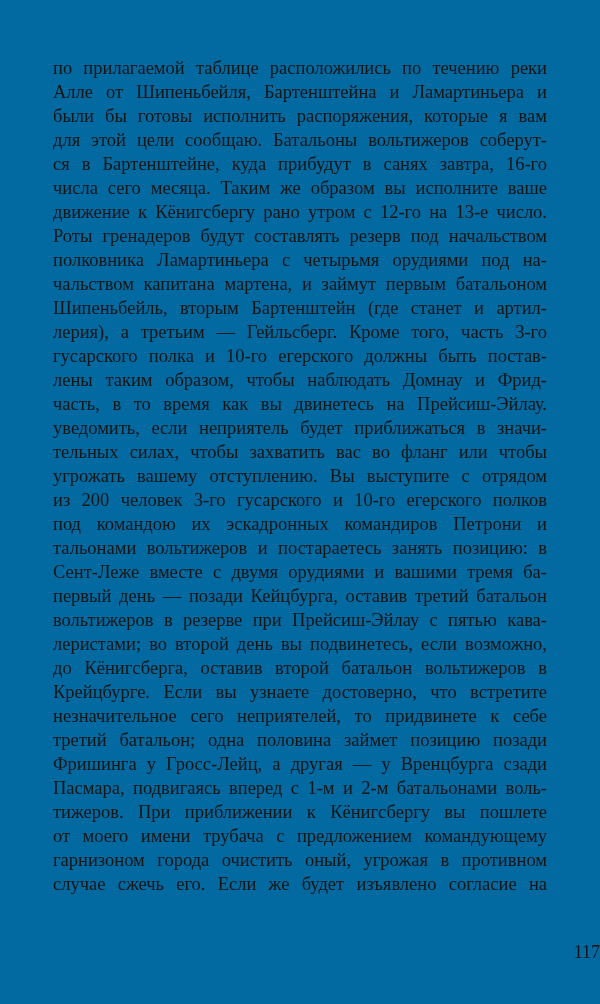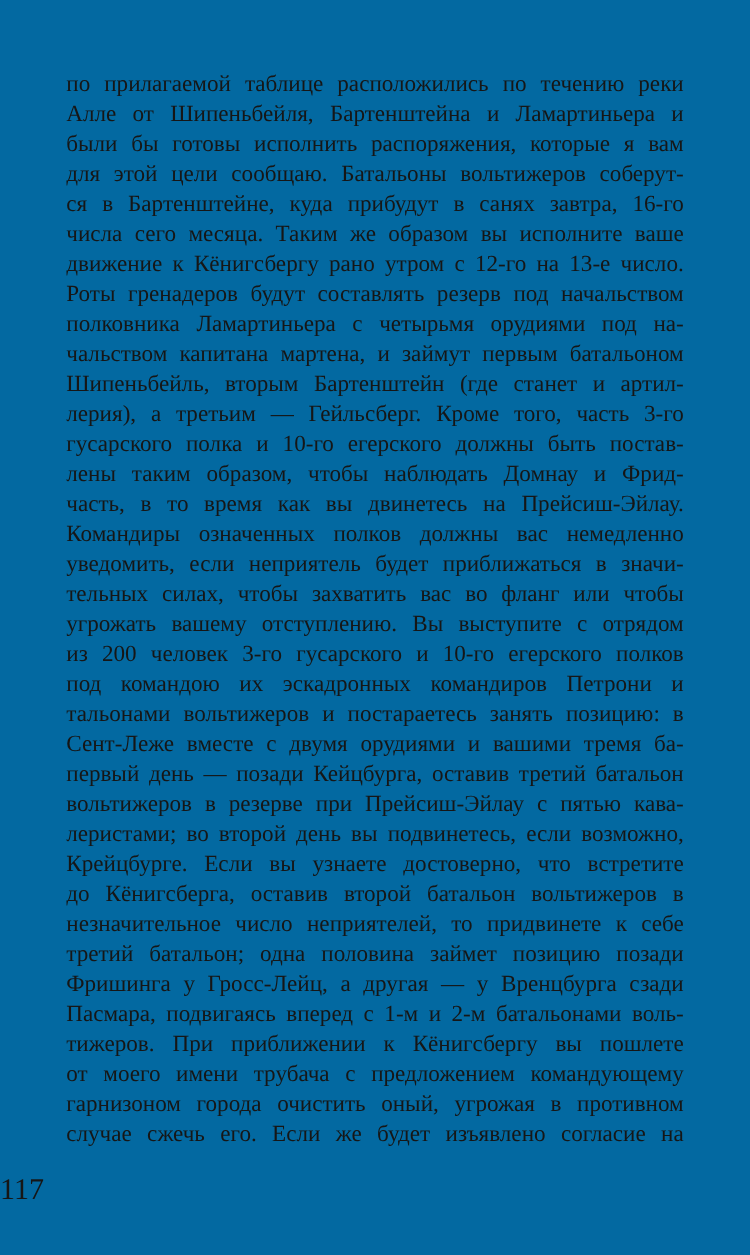--- a/index.html
+++ b/index.html
@@ -34,22 +34,22 @@
     text-align: justify;
     text-align-last: justify;
     white-space: nowrap;
     color: #161616;
   }
   .page-number {
     position: absolute;
     top: 940px;
     left: 0;
     width: 600px;
-    text-align: left;
-    font-size: 24px;
+    text-align: right;
+    font-size: 18px;
     line-height: 24px;
     color: #161616;
   }
 </style>
 </head>
 <body>
 
 <div class="page">
   <div class="text-block">
       <div class="line">по прилагаемой таблице расположились по течению реки</div>
@@ -60,34 +60,33 @@
       <div class="line">числа сего месяца. Таким же образом вы исполните ваше</div>
       <div class="line">движение к Кёнигсбергу рано утром с 12-го на 13-е число.</div>
       <div class="line">Роты гренадеров будут составлять резерв под начальством</div>
       <div class="line">полковника Ламартиньера с четырьмя орудиями под на-</div>
       <div class="line">чальством капитана мартена, и займут первым батальоном</div>
       <div class="line">Шипеньбейль, вторым Бартенштейн (где станет и артил-</div>
       <div class="line">лерия), а третьим — Гейльсберг. Кроме того, часть 3-го</div>
       <div class="line">гусарского полка и 10-го егерского должны быть постав-</div>
       <div class="line">лены таким образом, чтобы наблюдать Домнау и Фрид-</div>
       <div class="line">часть, в то время как вы двинетесь на Прейсиш-Эйлау.</div>
-      <div class="line">Командиры означенных полков должны вас немедленно</div>
       <div class="line">уведомить, если неприятель будет приближаться в значи-</div>
       <div class="line">тельных силах, чтобы захватить вас во фланг или чтобы</div>
       <div class="line">угрожать вашему отступлению. Вы выступите с отрядом</div>
       <div class="line">из 200 человек 3-го гусарского и 10-го егерского полков</div>
       <div class="line">под командою их эскадронных командиров Петрони и</div>
       <div class="line">тальонами вольтижеров и постараетесь занять позицию: в</div>
       <div class="line">Сент-Леже вместе с двумя орудиями и вашими тремя ба-</div>
       <div class="line">первый день — позади Кейцбурга, оставив третий батальон</div>
       <div class="line">вольтижеров в резерве при Прейсиш-Эйлау с пятью кава-</div>
       <div class="line">леристами; во второй день вы подвинетесь, если возможно,</div>
+      <div class="line">до Кёнигсберга, оставив второй батальон вольтижеров в</div>
       <div class="line">Крейцбурге. Если вы узнаете достоверно, что встретите</div>
-      <div class="line">до Кёнигсберга, оставив второй батальон вольтижеров в</div>
-      <div class="line">незначительное число неприятелей, то придвинете к себе</div>
+      <div class="line">незначительное сего неприятелей, то придвинете к себе</div>
       <div class="line">третий батальон; одна половина займет позицию позади</div>
       <div class="line">Фришинга у Гросс-Лейц, а другая — у Вренцбурга сзади</div>
       <div class="line">Пасмара, подвигаясь вперед с 1-м и 2-м батальонами воль-</div>
       <div class="line">тижеров. При приближении к Кёнигсбергу вы пошлете</div>
       <div class="line">от моего имени трубача с предложением командующему</div>
       <div class="line">гарнизоном города очистить оный, угрожая в противном</div>
       <div class="line">случае сжечь его. Если же будет изъявлено согласие на</div>
     </div>
 
   <div class="page-number">117</div>

